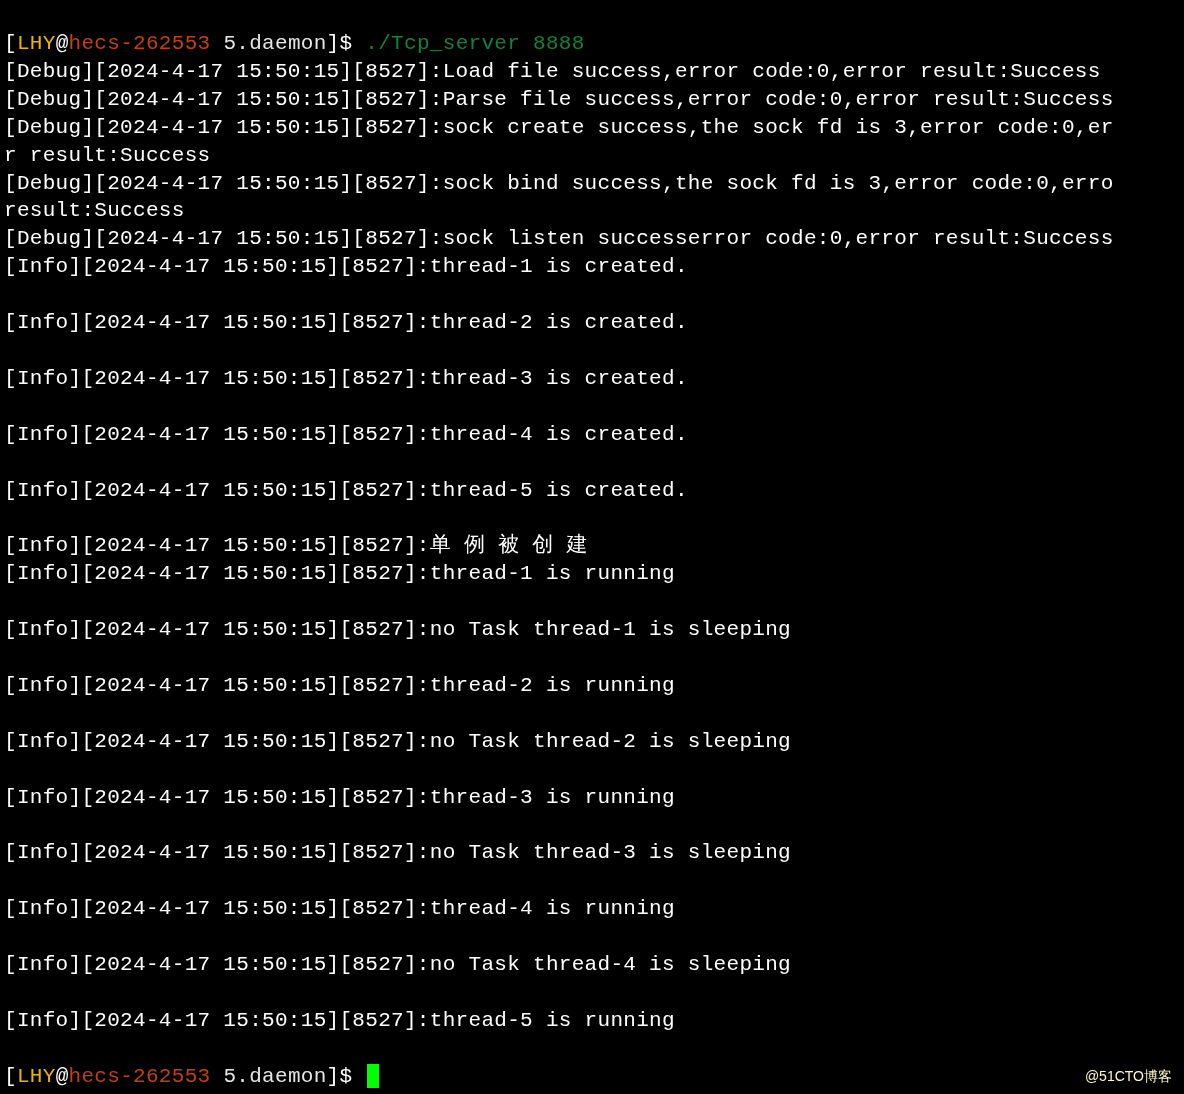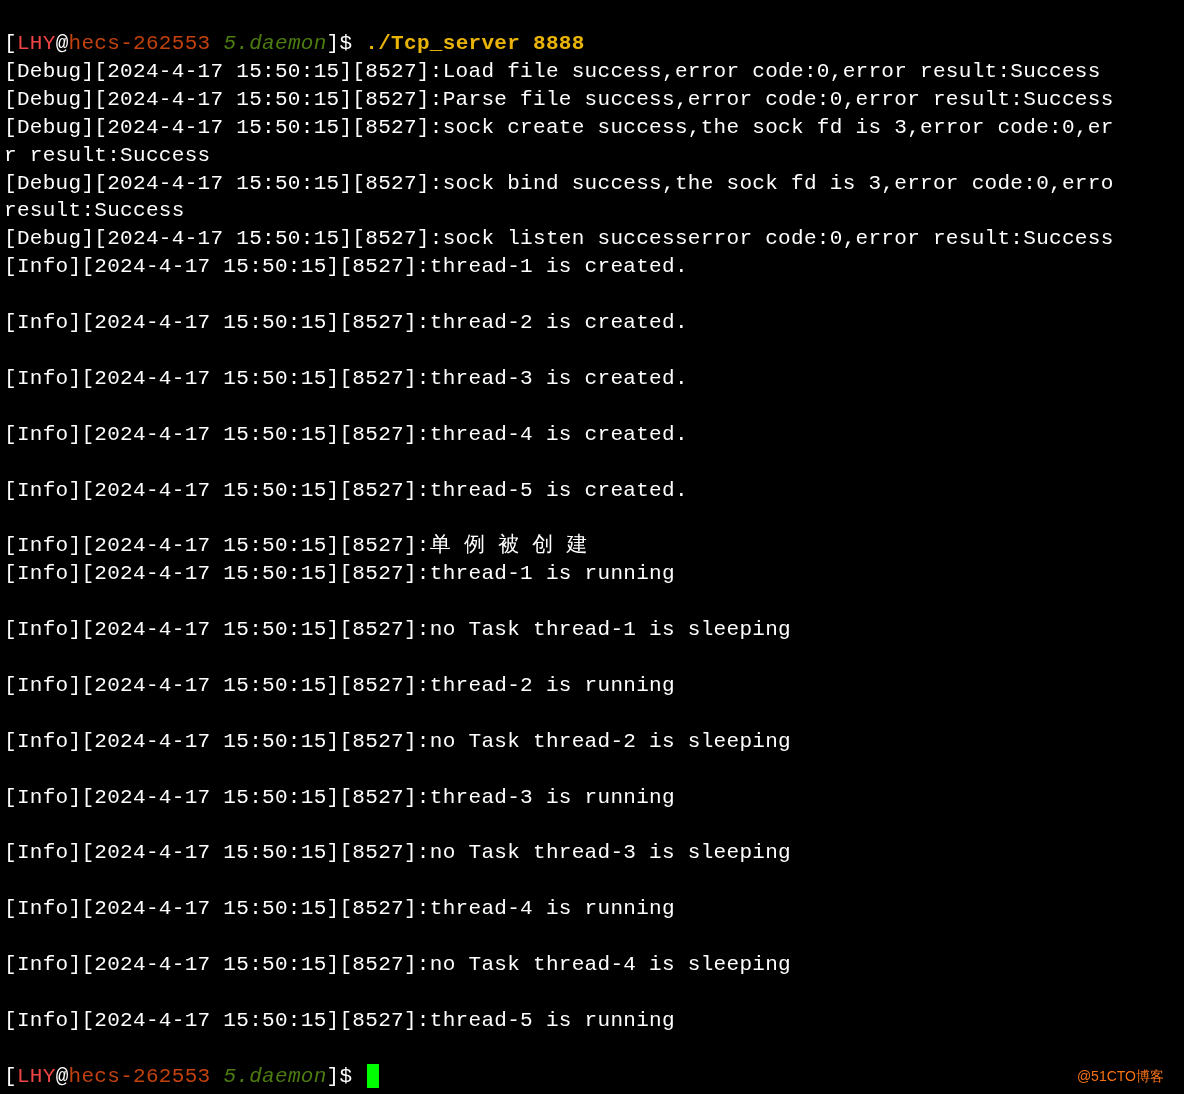--- a/index.html
+++ b/index.html
@@ -21,50 +21,48 @@
     }
     .terminal {
       white-space: pre;
       letter-spacing: 0.3px;
     }
     .line {
       display: block;
       min-height: 27.9px;
     }
     .prompt-user {
-      color: #ef4444;
+      color: #eab308;
       text-align: right;
     }
     .prompt-host {
       color: #c2410c;
     }
     .prompt-dir {
-      color: #4d7c0f;
-      font-style: italic;
+      color: #e5e5e5;
     }
     .prompt-symbol {
       color: #ffffff;
     }
     .command {
-      color: #eab308;
-      font-weight: bold;
+      color: #15803d;
     }
     .cursor {
       display: inline-block;
       width: 12px;
       height: 24px;
       background-color: #00ff00;
       vertical-align: text-bottom;
       margin-left: 2px;
     }
     .watermark {
       position: absolute;
       bottom: 8px;
-      right: 20px;
-      color: #f97316;
+      right: 12px;
+      color: #fef9c3;
       font-size: 14px;
       font-family: Arial, sans-serif;
     }
   </style>
 </head>
 <body>
 
 <div class="terminal">
 <span class="line">[<span class="prompt-user">LHY</span>@<span class="prompt-host">hecs-262553</span> <span class="prompt-dir">5.daemon</span>]<span class="prompt-symbol">$</span> <span class="command">./Tcp_server 8888</span></span><span class="line">[Debug][2024-4-17 15:50:15][8527]:Load file success,error code:0,error result:Success</span><span class="line">[Debug][2024-4-17 15:50:15][8527]:Parse file success,error code:0,error result:Success</span><span class="line">[Debug][2024-4-17 15:50:15][8527]:sock create success,the sock fd is 3,error code:0,er</span><span class="line">r result:Success</span><span class="line">[Debug][2024-4-17 15:50:15][8527]:sock bind success,the sock fd is 3,error code:0,erro</span><span class="line">result:Success</span><span class="line">[Debug][2024-4-17 15:50:15][8527]:sock listen successerror code:0,error result:Success</span><span class="line">[Info][2024-4-17 15:50:15][8527]:thread-1 is created.</span><span class="line"></span><span class="line">[Info][2024-4-17 15:50:15][8527]:thread-2 is created.</span><span class="line"></span><span class="line">[Info][2024-4-17 15:50:15][8527]:thread-3 is created.</span><span class="line"></span><span class="line">[Info][2024-4-17 15:50:15][8527]:thread-4 is created.</span><span class="line"></span><span class="line">[Info][2024-4-17 15:50:15][8527]:thread-5 is created.</span><span class="line"></span><span class="line">[Info][2024-4-17 15:50:15][8527]:单 例 被 创 建</span><span class="line">[Info][2024-4-17 15:50:15][8527]:thread-1 is running</span><span class="line"></span><span class="line">[Info][2024-4-17 15:50:15][8527]:no Task thread-1 is sleeping</span><span class="line"></span><span class="line">[Info][2024-4-17 15:50:15][8527]:thread-2 is running</span><span class="line"></span><span class="line">[Info][2024-4-17 15:50:15][8527]:no Task thread-2 is sleeping</span><span class="line"></span><span class="line">[Info][2024-4-17 15:50:15][8527]:thread-3 is running</span><span class="line"></span><span class="line">[Info][2024-4-17 15:50:15][8527]:no Task thread-3 is sleeping</span><span class="line"></span><span class="line">[Info][2024-4-17 15:50:15][8527]:thread-4 is running</span><span class="line"></span><span class="line">[Info][2024-4-17 15:50:15][8527]:no Task thread-4 is sleeping</span><span class="line"></span><span class="line">[Info][2024-4-17 15:50:15][8527]:thread-5 is running</span><span class="line"></span><span class="line">[<span class="prompt-user">LHY</span>@<span class="prompt-host">hecs-262553</span> <span class="prompt-dir">5.daemon</span>]<span class="prompt-symbol">$</span> <span class="cursor"></span></span>
 </div>

